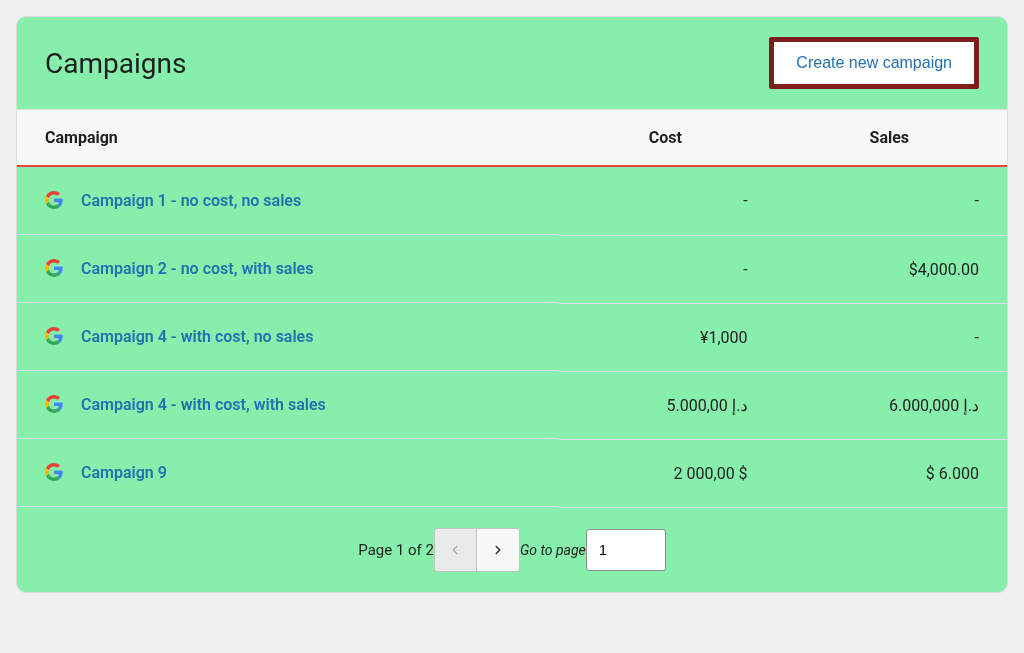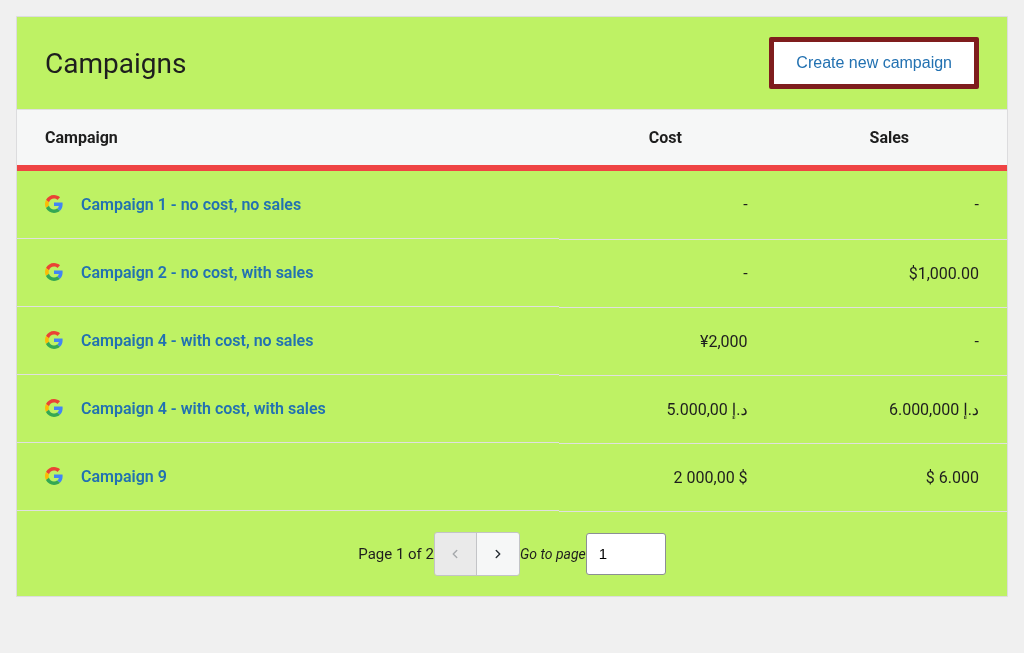--- a/index.html
+++ b/index.html
@@ -6,23 +6,23 @@
       box-sizing: border-box;
       margin: 0;
       padding: 0;
     }
     body {
       font-family: -apple-system, BlinkMacSystemFont, "Segoe UI", Roboto, "Helvetica Neue", Arial, sans-serif;
       background: #f0f0f0;
       padding: 16px;
     }
     .card {
-      background: #bef264;
+      background: #86efac;
       border: 1px solid #dcdcde;
-      border-radius: 1px;
+      border-radius: 10px;
     }
     .card-header {
       display: flex;
       justify-content: space-between;
       align-items: center;
       padding: 20px 28px;
     }
     .title {
       font-size: 28px;
       font-weight: 400;
@@ -38,21 +38,21 @@
       border-radius: 2px;
     }
     .table {
       width: 100%;
       border-collapse: collapse;
     }
     .table thead th {
       text-align: left;
       background: #f6f7f7;
       border-top: 1px solid #e0e0e0;
-      border-bottom: 6px solid #ef4444;
+      border-bottom: 2px solid #ef4444;
       padding: 18px 24px;
       font-weight: 700;
       font-size: 16px;
       color: #1e1e1e;
     }
     .table thead th.col-campaign {
       padding-left: 28px;
     }
     .table thead th.col-num {
       text-align: center;
@@ -175,35 +175,35 @@
             <svg viewBox="0 0 48 48" width="18" height="18">
                 <path fill="#EA4335" d="M24 9.5c3.54 0 6.71 1.22 9.21 3.6l6.85-6.85C35.9 2.38 30.47 0 24 0 14.62 0 6.51 5.38 2.56 13.22l7.98 6.19C12.43 13.72 17.74 9.5 24 9.5z"></path>
                 <path fill="#4285F4" d="M46.98 24.55c0-1.57-.15-3.09-.38-4.55H24v9.02h12.94c-.58 2.96-2.26 5.48-4.78 7.18l7.73 6c4.51-4.18 7.09-10.36 7.09-17.65z"></path>
                 <path fill="#FBBC05" d="M10.53 28.59c-.48-1.45-.76-2.99-.76-4.59s.27-3.14.76-4.59l-7.98-6.19C.92 16.46 0 20.12 0 24c0 3.88.92 7.54 2.56 10.78l7.97-6.19z"></path>
                 <path fill="#34A853" d="M24 48c6.48 0 11.93-2.13 15.89-5.81l-7.73-6c-2.15 1.45-4.92 2.3-8.16 2.3-6.26 0-11.57-4.22-13.47-9.91l-7.98 6.19C6.51 42.62 14.62 48 24 48z"></path>
               </svg>
           </span>
           <a class="campaign-link">Campaign 2 - no cost, with sales</a>
         </td>
         <td class="cell-num">-</td>
-        <td class="cell-num">$1,000.00</td>
+        <td class="cell-num">$4,000.00</td>
       </tr>
       <tr>
         <td class="cell-campaign">
           <span class="google-icon">
             <svg viewBox="0 0 48 48" width="18" height="18">
                 <path fill="#EA4335" d="M24 9.5c3.54 0 6.71 1.22 9.21 3.6l6.85-6.85C35.9 2.38 30.47 0 24 0 14.62 0 6.51 5.38 2.56 13.22l7.98 6.19C12.43 13.72 17.74 9.5 24 9.5z"></path>
                 <path fill="#4285F4" d="M46.98 24.55c0-1.57-.15-3.09-.38-4.55H24v9.02h12.94c-.58 2.96-2.26 5.48-4.78 7.18l7.73 6c4.51-4.18 7.09-10.36 7.09-17.65z"></path>
                 <path fill="#FBBC05" d="M10.53 28.59c-.48-1.45-.76-2.99-.76-4.59s.27-3.14.76-4.59l-7.98-6.19C.92 16.46 0 20.12 0 24c0 3.88.92 7.54 2.56 10.78l7.97-6.19z"></path>
                 <path fill="#34A853" d="M24 48c6.48 0 11.93-2.13 15.89-5.81l-7.73-6c-2.15 1.45-4.92 2.3-8.16 2.3-6.26 0-11.57-4.22-13.47-9.91l-7.98 6.19C6.51 42.62 14.62 48 24 48z"></path>
               </svg>
           </span>
           <a class="campaign-link">Campaign 4 - with cost, no sales</a>
         </td>
-        <td class="cell-num">¥2,000</td>
+        <td class="cell-num">¥1,000</td>
         <td class="cell-num">-</td>
       </tr>
       <tr>
         <td class="cell-campaign">
           <span class="google-icon">
             <svg viewBox="0 0 48 48" width="18" height="18">
                 <path fill="#EA4335" d="M24 9.5c3.54 0 6.71 1.22 9.21 3.6l6.85-6.85C35.9 2.38 30.47 0 24 0 14.62 0 6.51 5.38 2.56 13.22l7.98 6.19C12.43 13.72 17.74 9.5 24 9.5z"></path>
                 <path fill="#4285F4" d="M46.98 24.55c0-1.57-.15-3.09-.38-4.55H24v9.02h12.94c-.58 2.96-2.26 5.48-4.78 7.18l7.73 6c4.51-4.18 7.09-10.36 7.09-17.65z"></path>
                 <path fill="#FBBC05" d="M10.53 28.59c-.48-1.45-.76-2.99-.76-4.59s.27-3.14.76-4.59l-7.98-6.19C.92 16.46 0 20.12 0 24c0 3.88.92 7.54 2.56 10.78l7.97-6.19z"></path>
                 <path fill="#34A853" d="M24 48c6.48 0 11.93-2.13 15.89-5.81l-7.73-6c-2.15 1.45-4.92 2.3-8.16 2.3-6.26 0-11.57-4.22-13.47-9.91l-7.98 6.19C6.51 42.62 14.62 48 24 48z"></path>

